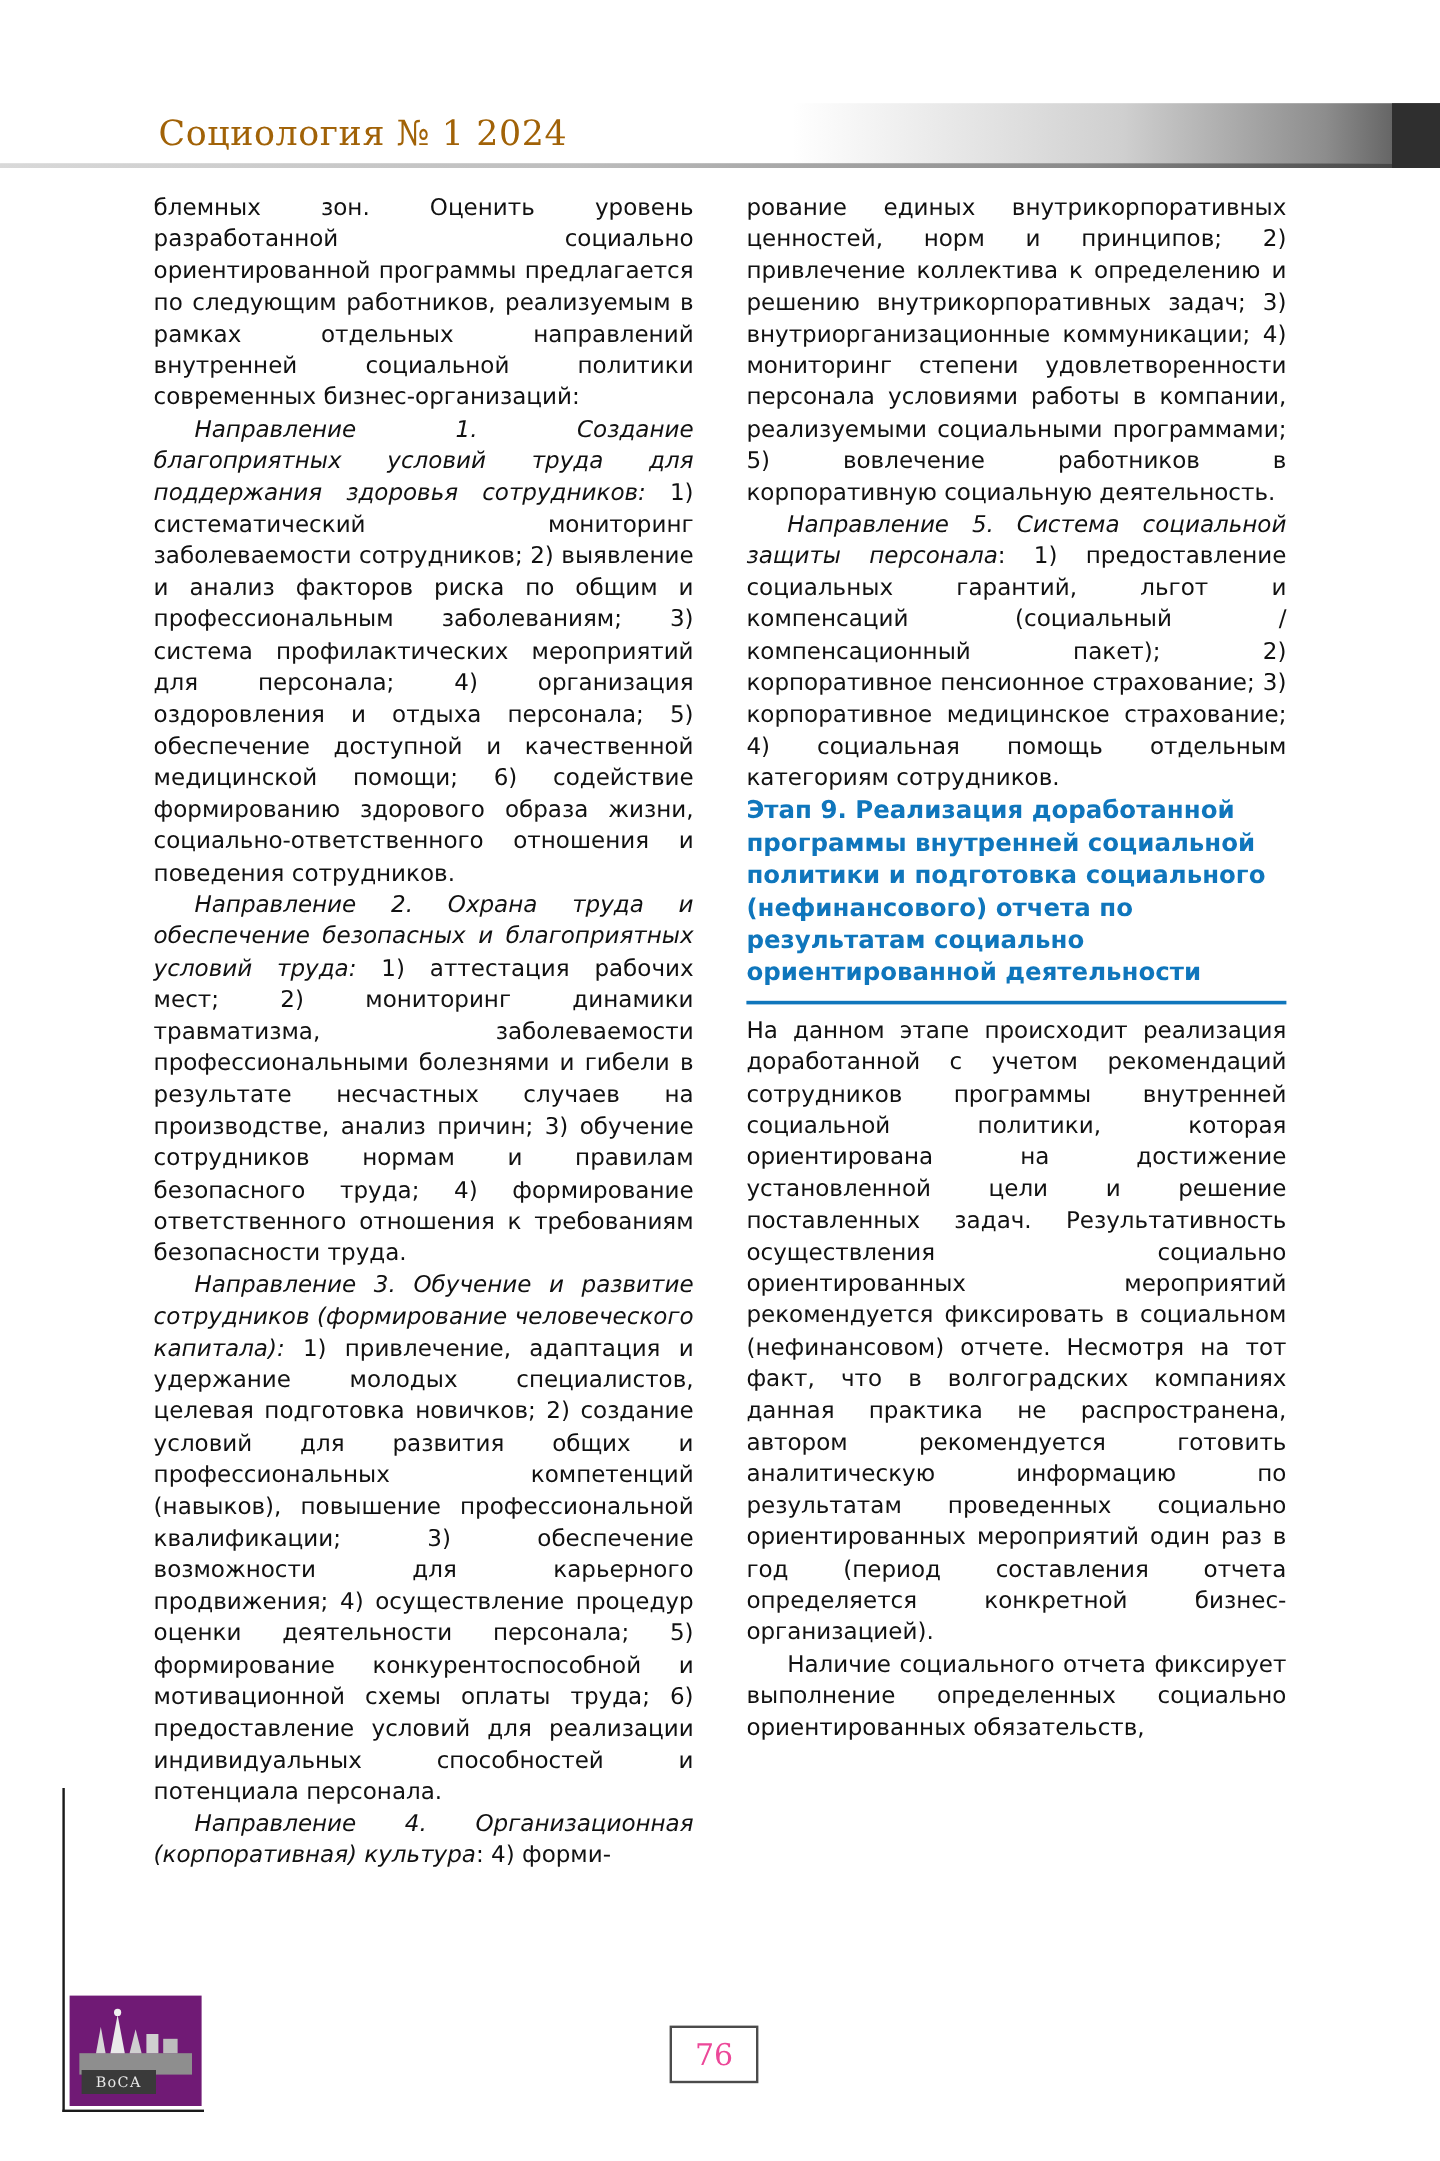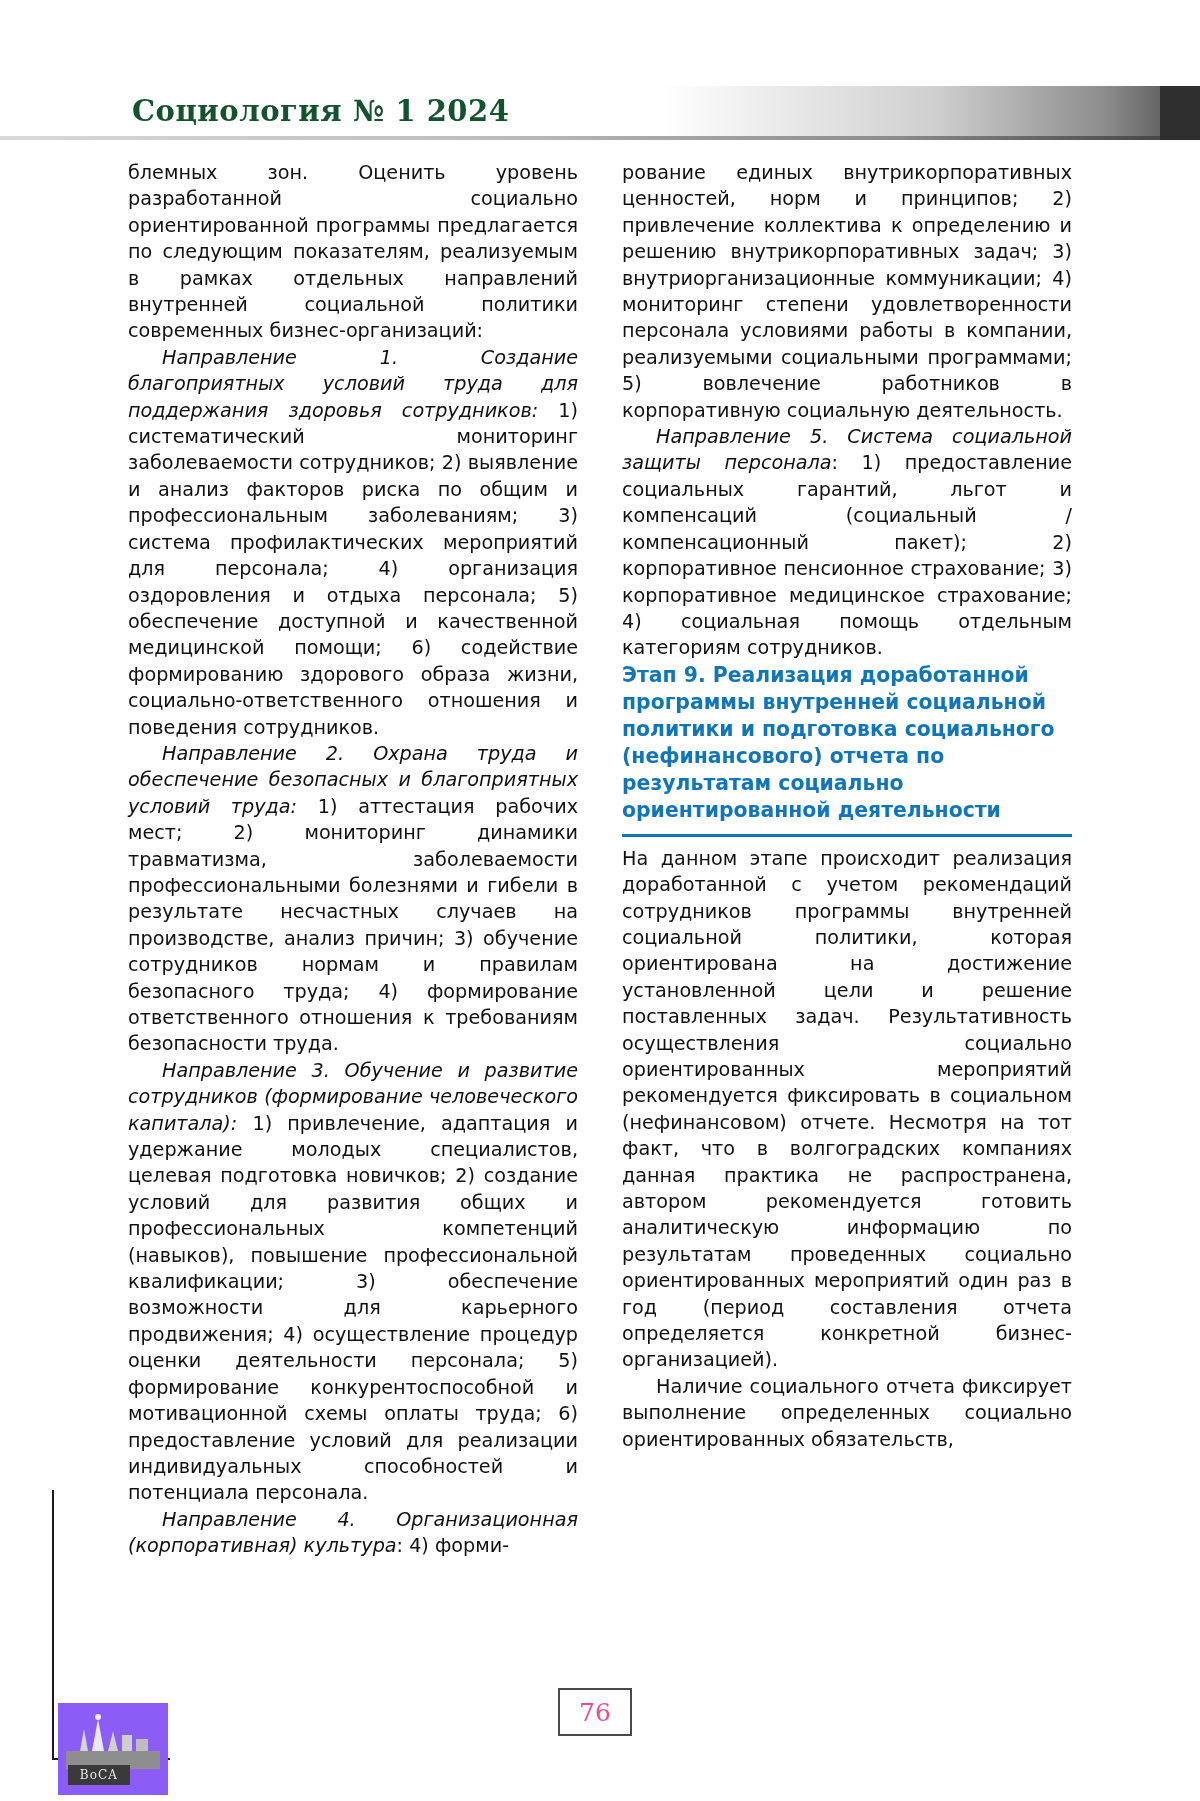--- a/index.html
+++ b/index.html
@@ -31,24 +31,24 @@
     left: 0;
     width: 1200px;
     height: 4px;
     background: linear-gradient(to right, #d9d9d9 0%, #bdbdbd 40%, #8a8a8a 75%, #3c3c3c 100%);
   }
   .header-title {
     position: absolute;
     top: 94px;
     left: 132px;
     font-family: "DejaVu Serif", serif;
-    font-weight: bold;
+    font-weight: normal;
     font-size: 29px;
     letter-spacing: 0.5px;
-    color: #14532d;
+    color: #a16207;
     white-space: nowrap;
   }
   .header-tab {
     position: absolute;
     top: 86px;
     left: 1160px;
     width: 40px;
     height: 54px;
     background: #2f2f2f;
   }
@@ -110,23 +110,22 @@
     font-size: 25px;
     color: #ec4899;
     background: #ffffff;
   }
   .logo {
     position: absolute;
     left: 58px;
     top: 1663px;
     width: 110px;
     height: 92px;
-    background: #8b5cf6;
+    background: #701a75;
     overflow: hidden;
-    margin-top: 40px;
   }
   .logo .skyline {
     position: absolute;
     left: 8px;
     top: 8px;
     width: 94px;
     height: 58px;
   }
   .logo .badge {
     position: absolute;
@@ -173,21 +172,21 @@
   <div class="edge-shade-top"></div>
 
   <div class="header-band"></div>
   <div class="header-rule"></div>
   <div class="header-tab"></div>
   <div class="header-title">Социология  № 1  2024</div>
 
   <div class="columns">
 
     <div class="col" id="col-left">
-        <p>блемных зон. Оценить уровень разработанной социально ориентированной программы предлагается по следующим показателям, реализуемым в рамках отдельных направлений внутренней социальной политики современных бизнес-организаций:</p>
+        <p>блемных зон. Оценить уровень разработанной социально ориентированной программы предлагается по следующим работников, реализуемым в рамках отдельных направлений внутренней социальной политики современных бизнес-организаций:</p>
         <p class="ind"><span class="ital">Направление 1. Создание благоприятных условий труда для поддержания здоровья сотрудников:</span><span> 1) систематический мониторинг заболеваемости сотрудников; 2) выявление и анализ факторов риска по общим и профессиональным заболеваниям; 3) система профилактических мероприятий для персонала; 4) организация оздоровления и отдыха персонала; 5) обеспечение доступной и качественной медицинской помощи; 6) содействие формированию здорового образа жизни, социально-ответственного отношения и поведения сотрудников.</span></p>
         <p class="ind"><span class="ital">Направление 2. Охрана труда и обеспечение безопасных и благоприятных условий труда:</span><span> 1) аттестация рабочих мест; 2) мониторинг динамики травматизма, заболеваемости профессиональными болезнями и гибели в результате несчастных случаев на производстве, анализ причин; 3) обучение сотрудников нормам и правилам безопасного труда; 4) формирование ответственного отношения к требованиям безопасности труда.</span></p>
         <p class="ind"><span class="ital">Направление 3. Обучение и развитие сотрудников (формирование человеческого капитала):</span><span> 1) привлечение, адаптация и удержание молодых специалистов, целевая подготовка новичков; 2) создание условий для развития общих и профессиональных компетенций (навыков), повышение профессиональной квалификации; 3) обеспечение возможности для карьерного продвижения; 4) осуществление процедур оценки деятельности персонала; 5) формирование конкурентоспособной и мотивационной схемы оплаты труда; 6) предоставление условий для реализации индивидуальных способностей и потенциала персонала.</span></p>
         <p class="ind"><span class="ital">Направление 4. Организационная (корпоративная) культура</span><span>: 4) форми-</span></p>
       </div>
 
     <div class="col" id="col-right">
         <p>рование единых внутрикорпоративных ценностей, норм и принципов; 2) привлечение коллектива к определению и решению внутрикорпоративных задач; 3) внутриорганизационные коммуникации; 4) мониторинг степени удовлетворенности персонала условиями работы в компании, реализуемыми социальными программами; 5) вовлечение работников в корпоративную социальную деятельность.</p>
         <p class="ind"><span class="ital">Направление 5. Система социальной защиты персонала</span><span>: 1) предоставление социальных гарантий, льгот и компенсаций (социальный / компенсационный пакет); 2) корпоративное пенсионное страхование; 3) корпоративное медицинское страхование; 4) социальная помощь отдельным категориям сотрудников.</span></p>
         <div class="sec-head">Этап 9. Реализация доработанной программы внутренней социальной политики и подготовка социального (нефинансового) отчета по результатам социально ориентированной деятельности</div>

